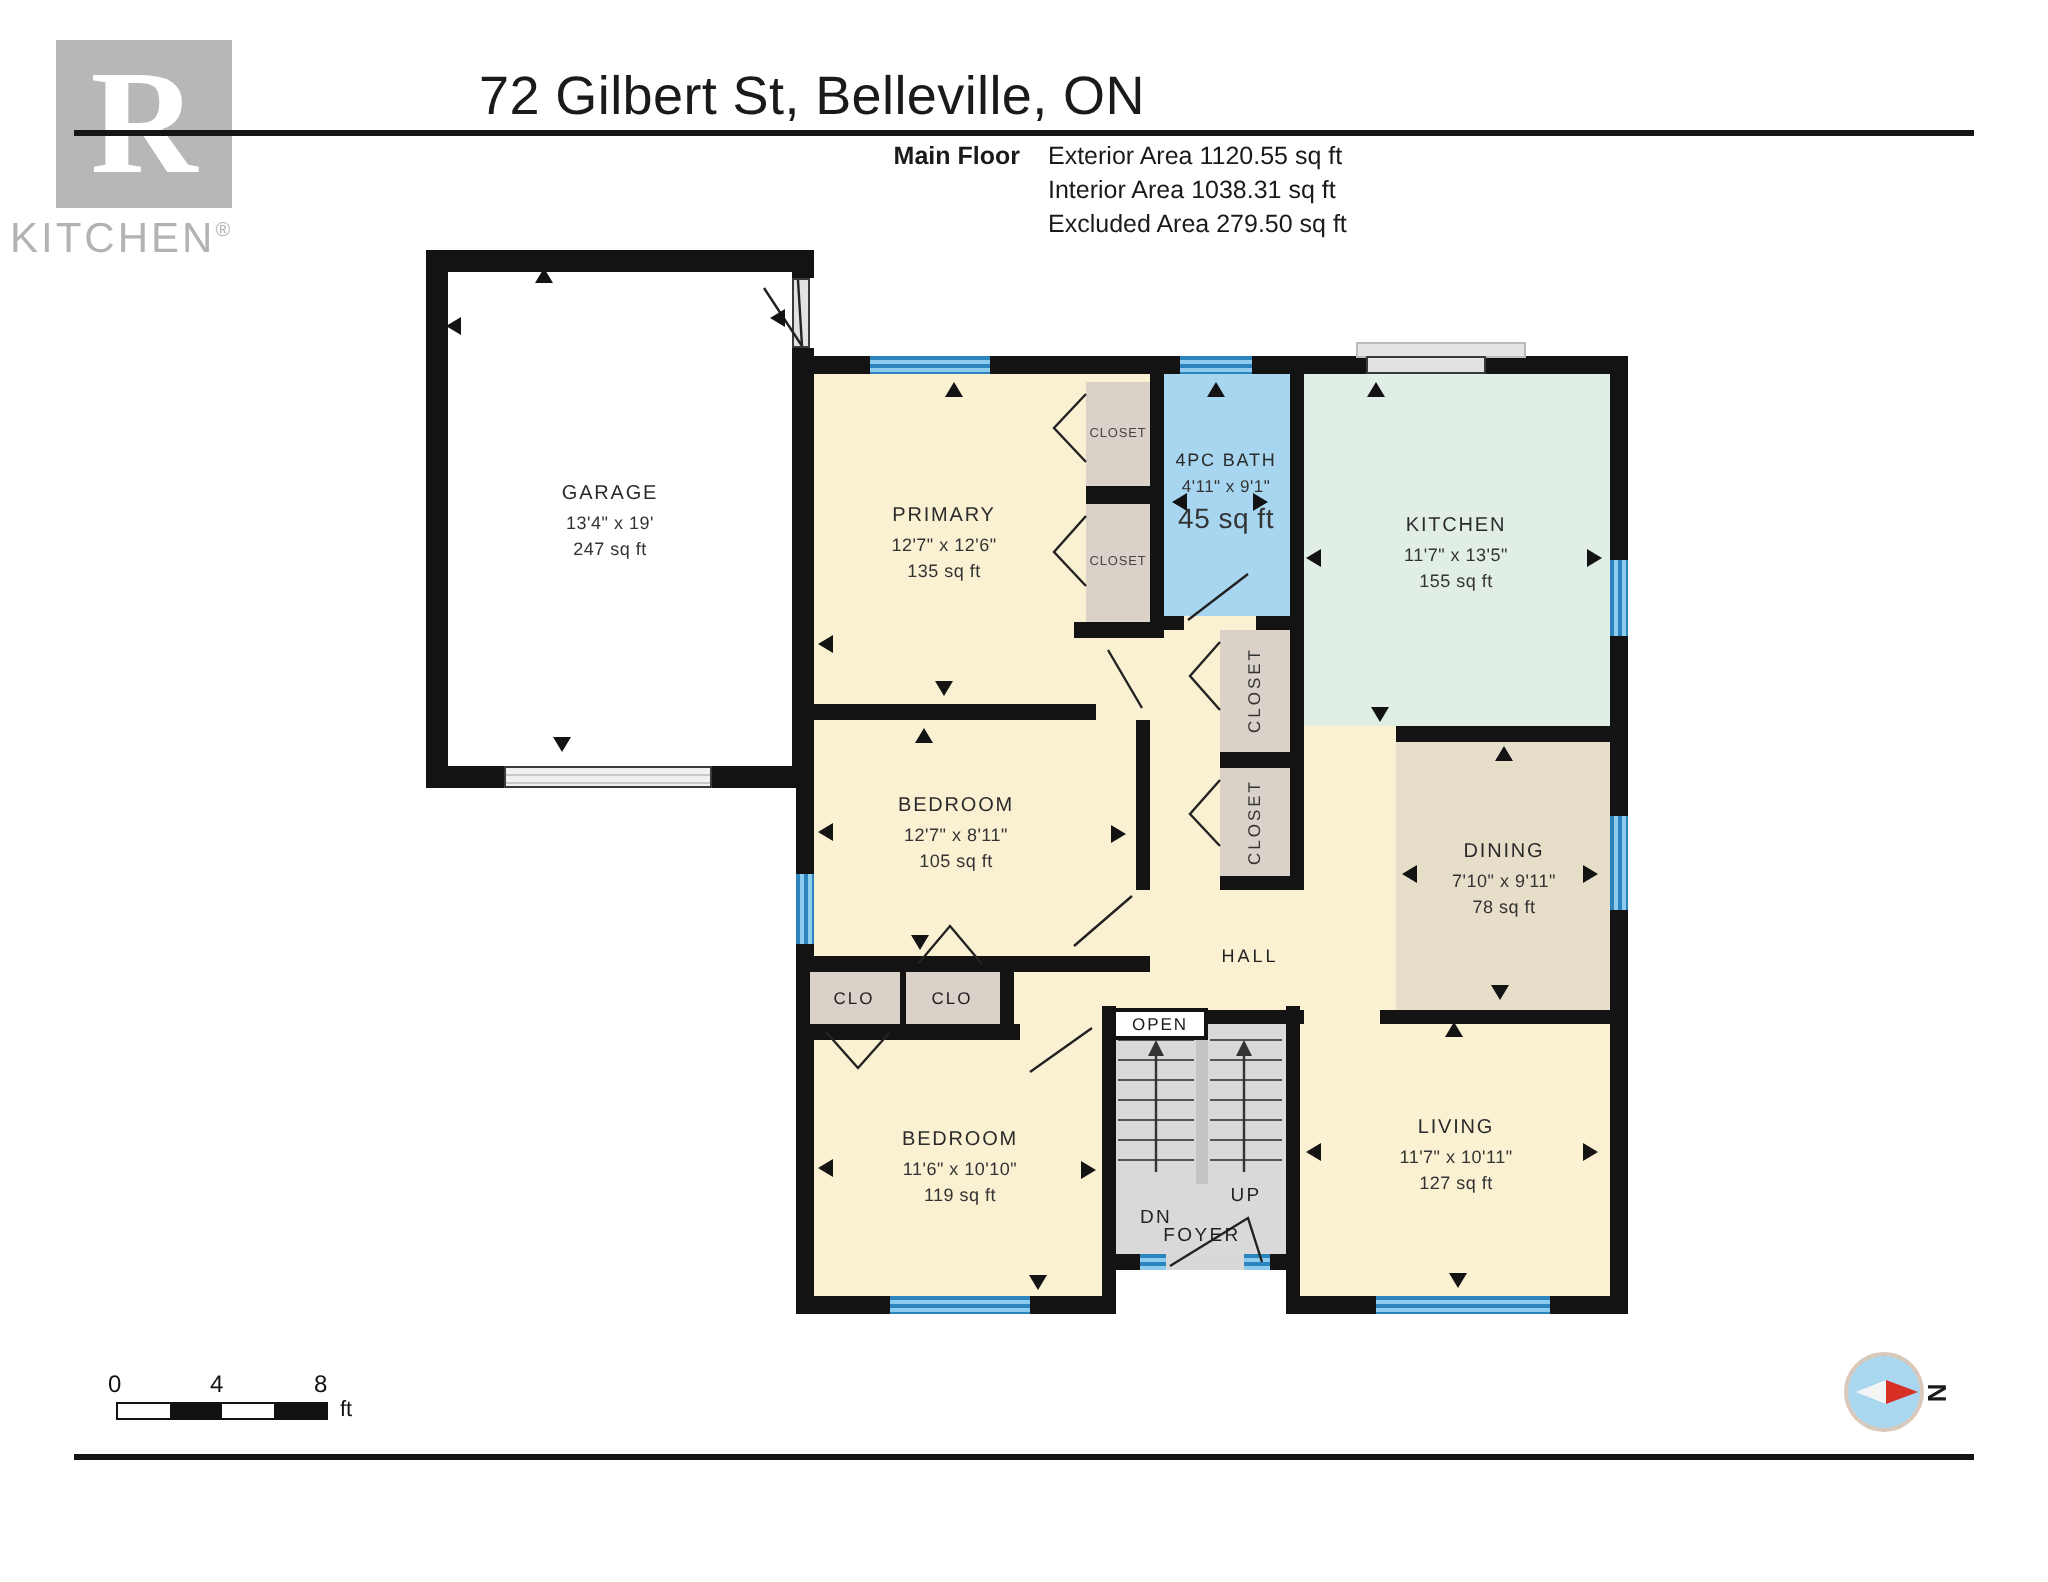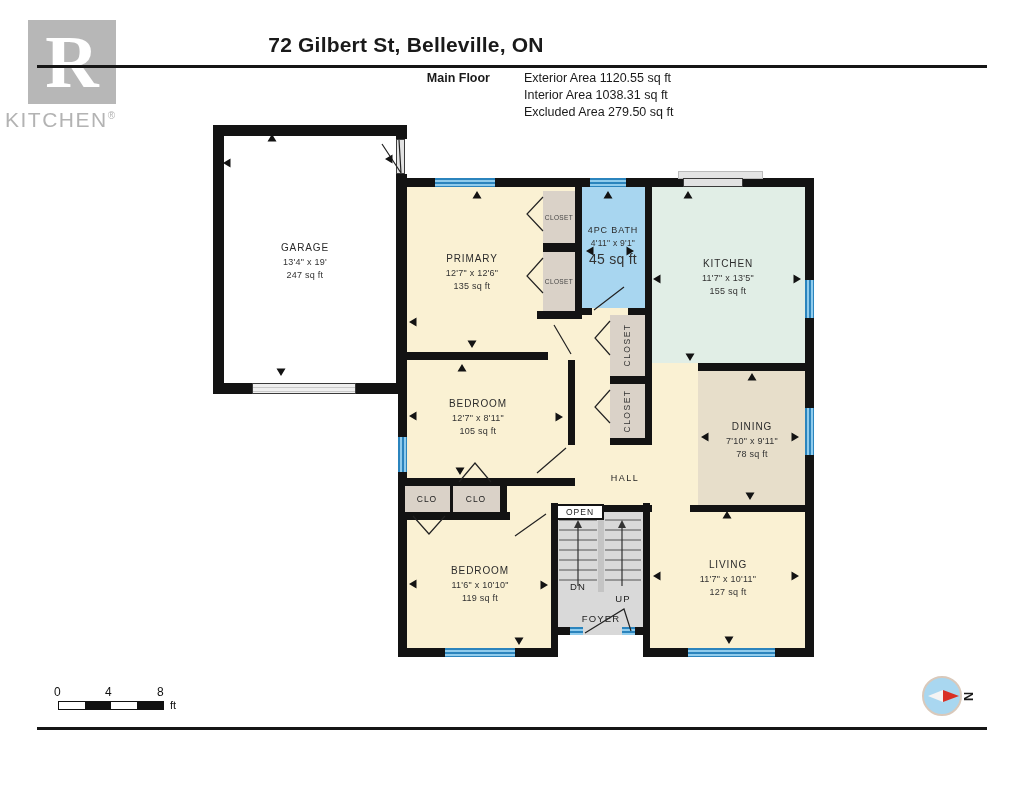--- a/index.html
+++ b/index.html
@@ -11,21 +11,21 @@
   .room-label{position:absolute;transform:translate(-50%,-50%);text-align:center;
               color:#2b2b2b;white-space:nowrap;line-height:1.45;}
   .rname{font-size:10px;letter-spacing:.9px;}
   .rdim,.rarea{font-size:9px;letter-spacing:.25px;color:#333;}
   .tag{position:absolute;transform:translate(-50%,-50%);font-size:9px;letter-spacing:1px;color:#222;white-space:nowrap;}
   .tag-sm{font-size:6.5px;letter-spacing:.4px;color:#444;}
   .tag-v{writing-mode:vertical-rl;transform:translate(-50%,-50%) rotate(180deg);font-size:8.5px;letter-spacing:1.5px;color:#333;}
   .window-h{position:absolute;background:repeating-linear-gradient(to bottom,#2b84bd 0 2px,#8fcbec 2px 4px);}
   .window-v{position:absolute;background:repeating-linear-gradient(to right,#2b84bd 0 2px,#8fcbec 2px 4px);}
   .door-gray{position:absolute;background:#e2e2e2;border:1px solid #3a3a3a;box-sizing:border-box;}
-  #title{position:absolute;top:33px;left:0;width:812px;text-align:center;font-size:21px;font-weight:bold;letter-spacing:.2px;}
+  #title{position:absolute;top:33px;left:0;width:812px;text-align:center;font-size:27px;font-weight:normal;letter-spacing:.2px;}
   #title-rule{position:absolute;left:37px;top:65px;width:950px;height:3px;background:#161616;z-index:6;}
   .hdr-line{position:absolute;font-size:12.5px;text-align:center;}
   #realtor-box{position:absolute;left:28px;top:20px;width:88px;height:84px;background:#b7b7b7;
                display:flex;align-items:center;justify-content:center;z-index:5;}
   #realtor-box span{font-family:"Liberation Serif","DejaVu Serif",serif;font-size:74px;font-weight:bold;color:#fff;line-height:1;}
   #realtor-word{position:absolute;left:5px;top:108px;font-size:21px;letter-spacing:1.5px;color:#b3b3b3;}
   #realtor-word sup{font-size:10px;}
   #open-box{position:absolute;left:556px;top:504px;width:48px;height:16px;background:#fff;border:2px solid #131313;
             box-sizing:border-box;display:flex;align-items:center;justify-content:center;font-size:8.5px;letter-spacing:1px;z-index:4;}
   .stair-lbl{position:absolute;transform:translate(-50%,-50%);font-size:9.5px;letter-spacing:1.2px;color:#222;z-index:4;}
@@ -55,21 +55,21 @@
 
 <div id="page">
 
   <div id="realtor-box">
       <span>R</span>
     </div>
   <div id="realtor-word"><span>KITCHEN</span><sup>®</sup></div>
 
   <div id="title">72 Gilbert St, Belleville, ON</div>
   <div id="title-rule"></div>
-  <div class="hdr-line" style="left:360px;top:71px;width:130px;text-align:right;font-weight:bold;">Main Floor</div>
+  <div class="hdr-line" style="left:380px;top:71px;width:130px;text-align:right;font-weight:bold;">Main Floor</div>
   <div class="hdr-line" style="left:524px;top:71px;">Exterior Area 1120.55 sq ft</div>
   <div class="hdr-line" style="left:524px;top:88px;">Interior Area 1038.31 sq ft</div>
   <div class="hdr-line" style="left:524px;top:105px;">Excluded Area 279.50 sq ft</div>
 
   <div class="w" style="left:213px;top:125px;width:194px;height:269px;"></div>
   <div class="fill" style="left:224px;top:136px;width:172px;height:247px;background:#fff;"></div>
   <div class="w" style="left:398px;top:178px;width:416px;height:479px;"></div>
   <div class="fill" style="left:407px;top:187px;width:398px;height:461px;background:#faf1d3;"></div>
   <div class="fill" style="left:558px;top:635px;width:85px;height:22px;background:#fff;"></div>
 
@@ -193,21 +193,21 @@
   <div class="tag tag-sm" style="left:559px;top:217px;">CLOSET</div>
   <div class="tag tag-sm" style="left:559px;top:281px;">CLOSET</div>
   <div class="tag-v abs" style="left:627px;top:345px;">CLOSET</div>
   <div class="tag-v abs" style="left:627px;top:411px;">CLOSET</div>
   <div class="tag" style="left:427px;top:499px;font-size:8.5px;">CLO</div>
   <div class="tag" style="left:476px;top:499px;font-size:8.5px;">CLO</div>
 
   <div id="open-box">
       <span>OPEN</span>
     </div>
-  <div class="stair-lbl" style="left:578px;top:586px;">DN</div>
+  <div class="stair-lbl" style="left:578px;top:609px;">DN</div>
   <div class="stair-lbl" style="left:623px;top:598px;">UP</div>
   <div class="stair-lbl" style="left:601px;top:618px;">FOYER</div>
 
   <div class="scale-num" style="left:54px;top:685px;">0</div>
   <div class="scale-num" style="left:105px;top:685px;">4</div>
   <div class="scale-num" style="left:157px;top:685px;">8</div>
   <div id="scale-bar">
       <i></i>
       <i></i>
       <i></i>

